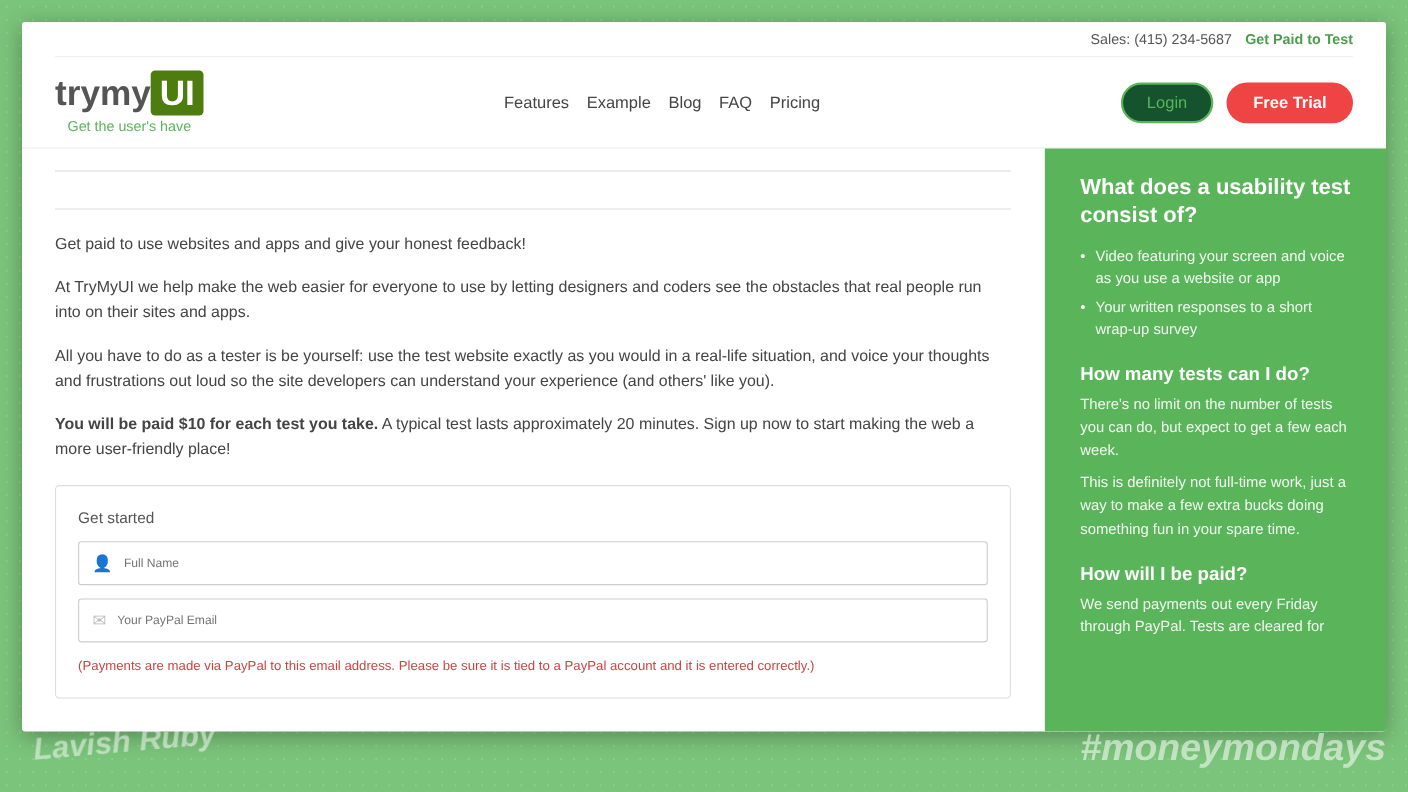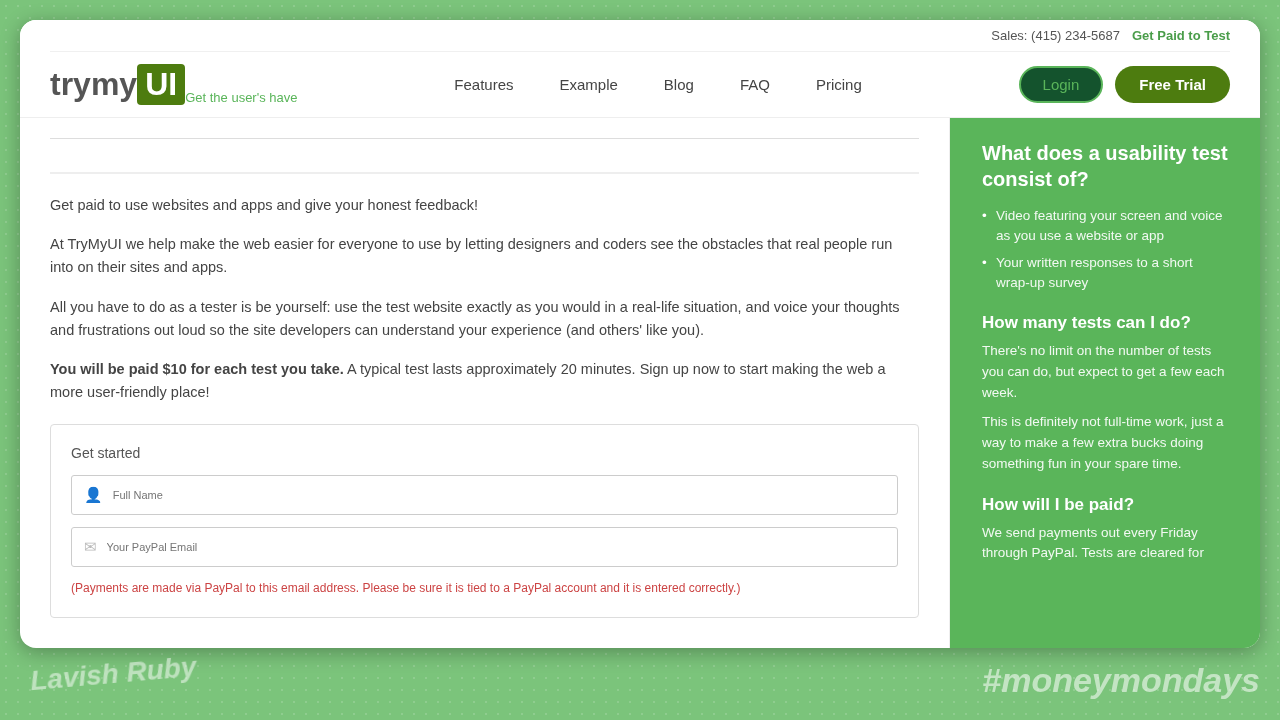--- a/index.html
+++ b/index.html
@@ -10,21 +10,21 @@
       background-size: 12px 12px;
       min-height: 720px;
       display: flex;
       align-items: flex-start;
       justify-content: center;
       padding: 20px;
     }
     .browser-window {
       width: 1256px;
       background: white;
-      border-radius: 16px;
+      border-radius: 3px;
       box-shadow: 0 4px 20px rgba(0,0,0,0.3);
       overflow: hidden;
     }
     
     .header {
       background: white;
       padding: 0 30px;
       border-bottom: 1px solid #eee;
     }
     .top-bar {
@@ -43,22 +43,22 @@
       font-weight: 600;
     }
     .nav-bar {
       display: flex;
       align-items: center;
       justify-content: space-between;
       padding: 12px 0;
     }
     .logo-container {
       display: flex;
-      flex-direction: row;
-      align-items: flex-end;
+      flex-direction: column;
+      align-items: center;
     }
     .logo-text {
       display: flex;
       align-items: center;
     }
     .logo-try {
       font-size: 32px;
       color: #555;
       font-weight: bold;
     }
@@ -71,21 +71,21 @@
       border-radius: 4px;
     }
     .logo-tagline {
       color: #5ab55a;
       font-size: 13px;
       margin-top: 2px;
     }
     .nav-links {
       display: flex;
       align-items: center;
-      gap: 46px;
+      gap: 16px;
     }
     .nav-links a {
       text-decoration: none;
       color: #444;
       font-size: 15px;
     }
     .nav-actions {
       display: flex;
       align-items: center;
       gap: 12px;
@@ -94,21 +94,21 @@
       border: 2px solid #5ab55a;
       color: #5ab55a;
       background: #14532d;
       padding: 8px 22px;
       border-radius: 25px;
       font-size: 15px;
       cursor: pointer;
       font-weight: 500;
     }
     .btn-free-trial {
-      background: #4d7c0f;
+      background: #ef4444;
       color: white;
       border: none;
       padding: 10px 24px;
       border-radius: 25px;
       font-size: 15px;
       cursor: pointer;
       font-weight: 600;
     }
     
     .content-area {

